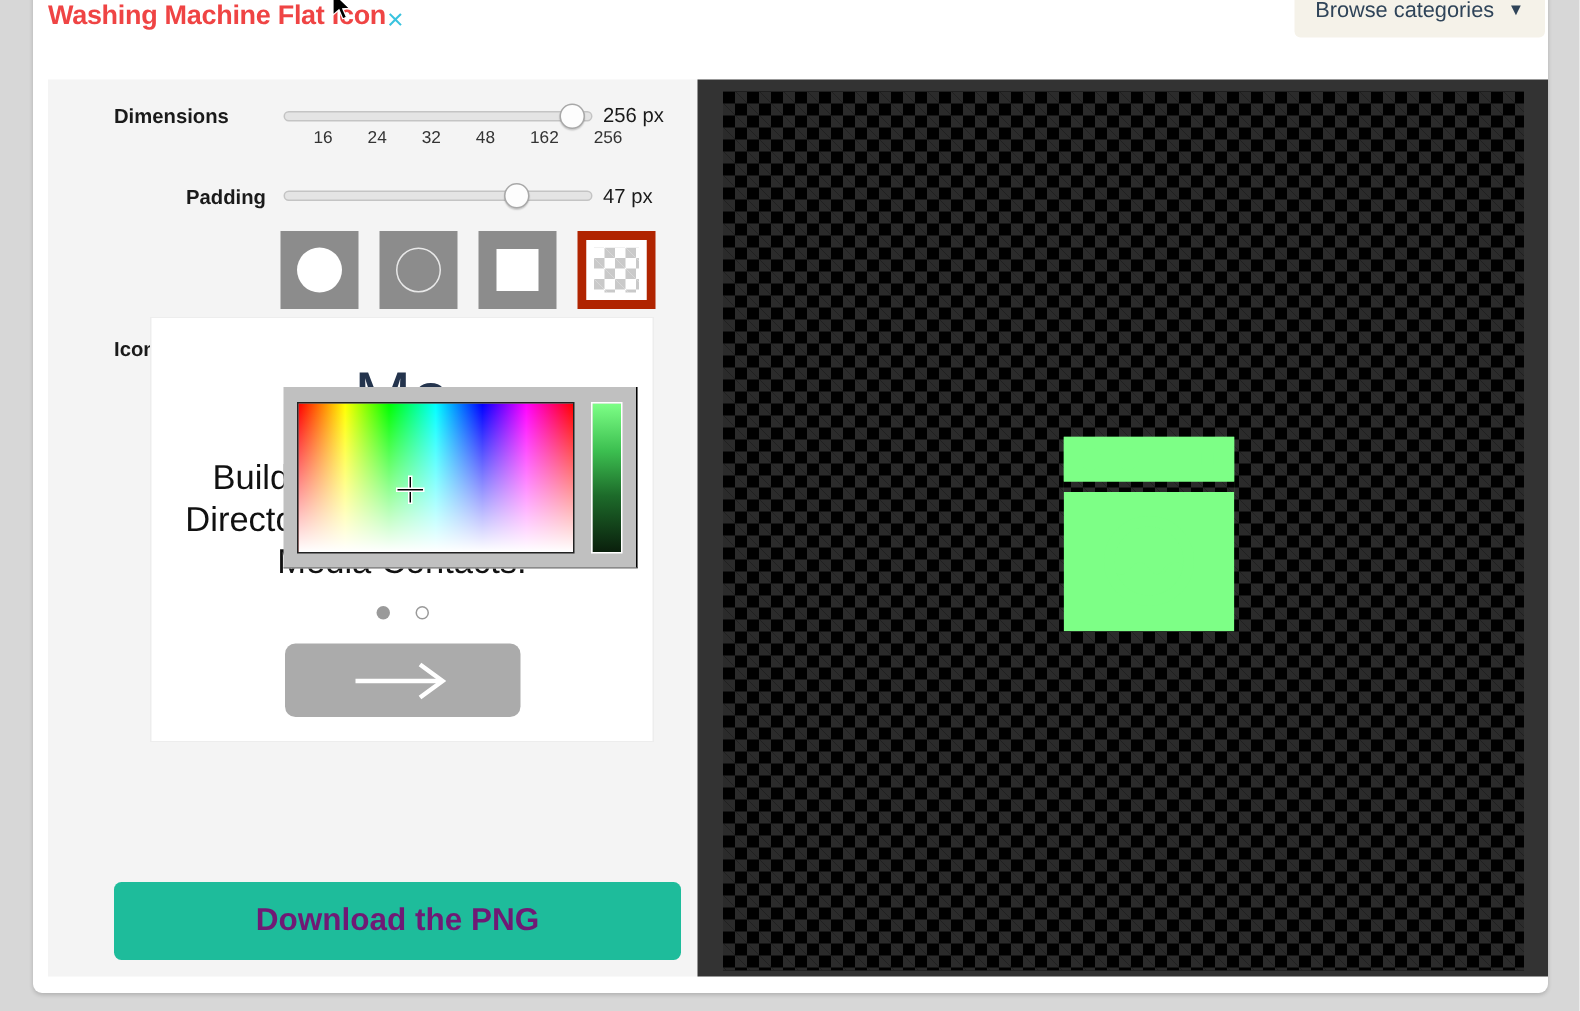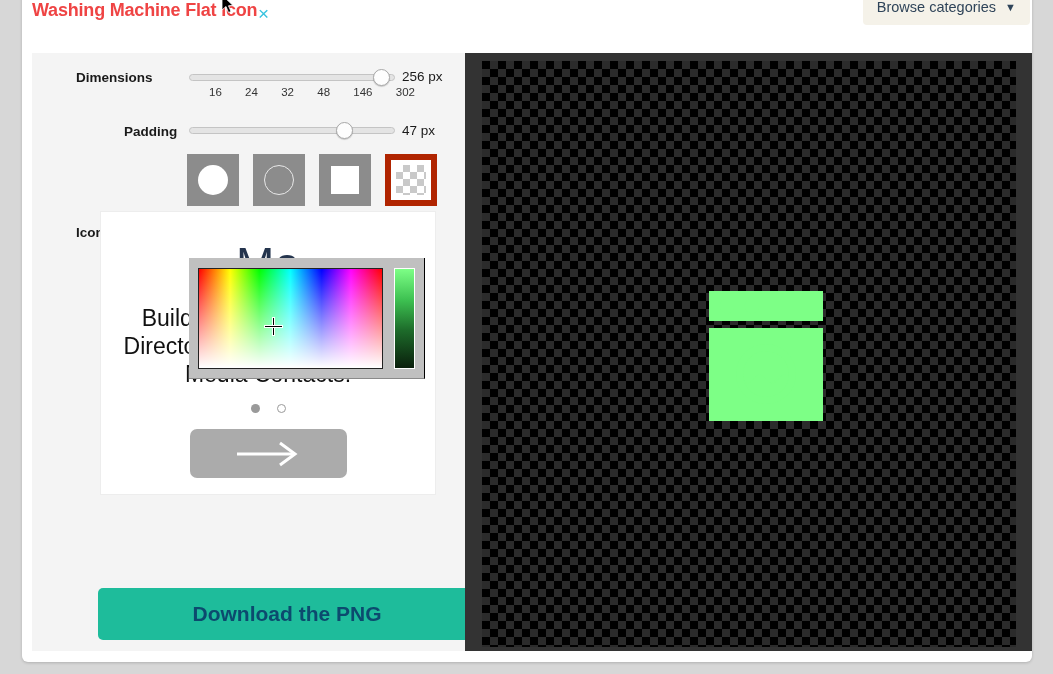--- a/index.html
+++ b/index.html
@@ -259,26 +259,25 @@
   
   .download-btn {
     position: absolute;
     left: 44px;
     top: 535px;
     width: 378px;
     height: 52px;
     background: #1ebc9b;
     border: none;
     border-radius: 5px;
-    color: #0c4a6e;
+    color: #701a75;
     font-family: "Liberation Sans", sans-serif;
     font-size: 21px;
     font-weight: bold;
     cursor: pointer;
-    margin-left: 22px;
   }
 
   
   .color-picker {
     position: absolute;
     left: 167px;
     top: 268px;
     width: 236px;
     height: 121px;
     background: #c0c0c0;
@@ -360,22 +359,22 @@
 
     <div class="ctrl-label" style="left:44px; top:16px;">Dimensions</div>
     <div class="slider-track" style="left:157px; top:21px; width:206px;"></div>
     <div class="slider-handle" style="left:341px; top:16px;"></div>
     <div class="slider-value" style="left:370px; top:16px;">256 px</div>
     <div class="tick-row" style="left:157px; top:33px;">
       <span>16</span>
       <span>24</span>
       <span>32</span>
       <span>48</span>
-      <span>146</span>
-      <span>302</span>
+      <span>162</span>
+      <span>256</span>
     </div>
 
     <div class="ctrl-label" style="left:44px; top:70px;padding-left:48px;">Padding</div>
     <div class="slider-track" style="left:157px; top:74px; width:206px;"></div>
     <div class="slider-handle" style="left:304px; top:69px;"></div>
     <div class="slider-value" style="left:370px; top:70px;">47 px</div>
 
 
     <div class="swatch" style="left:155px; top:101px;">
       <div class="swatch-inner">

